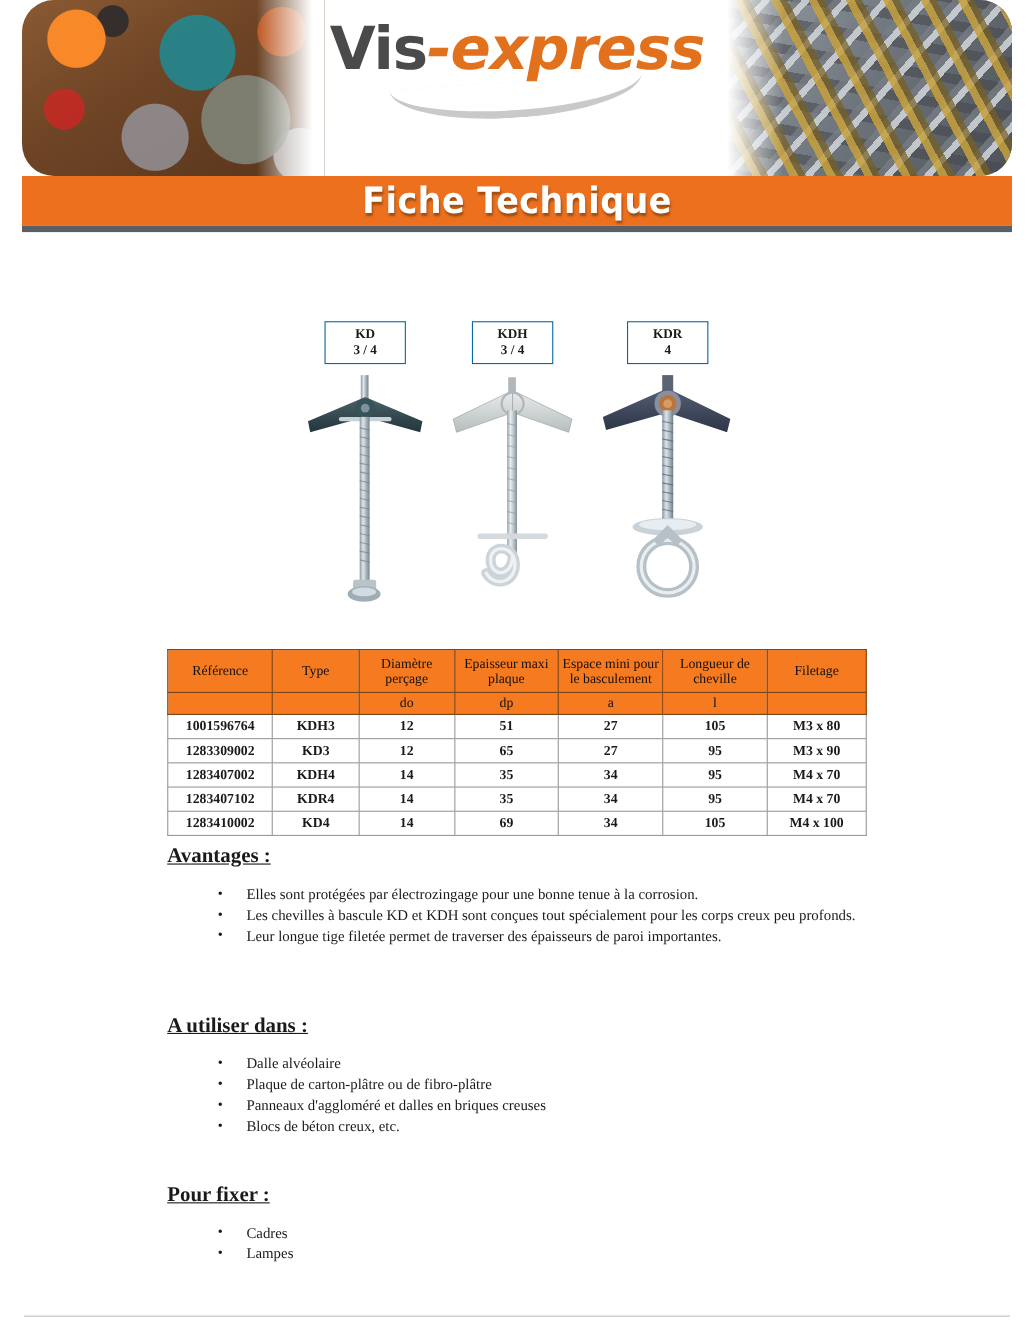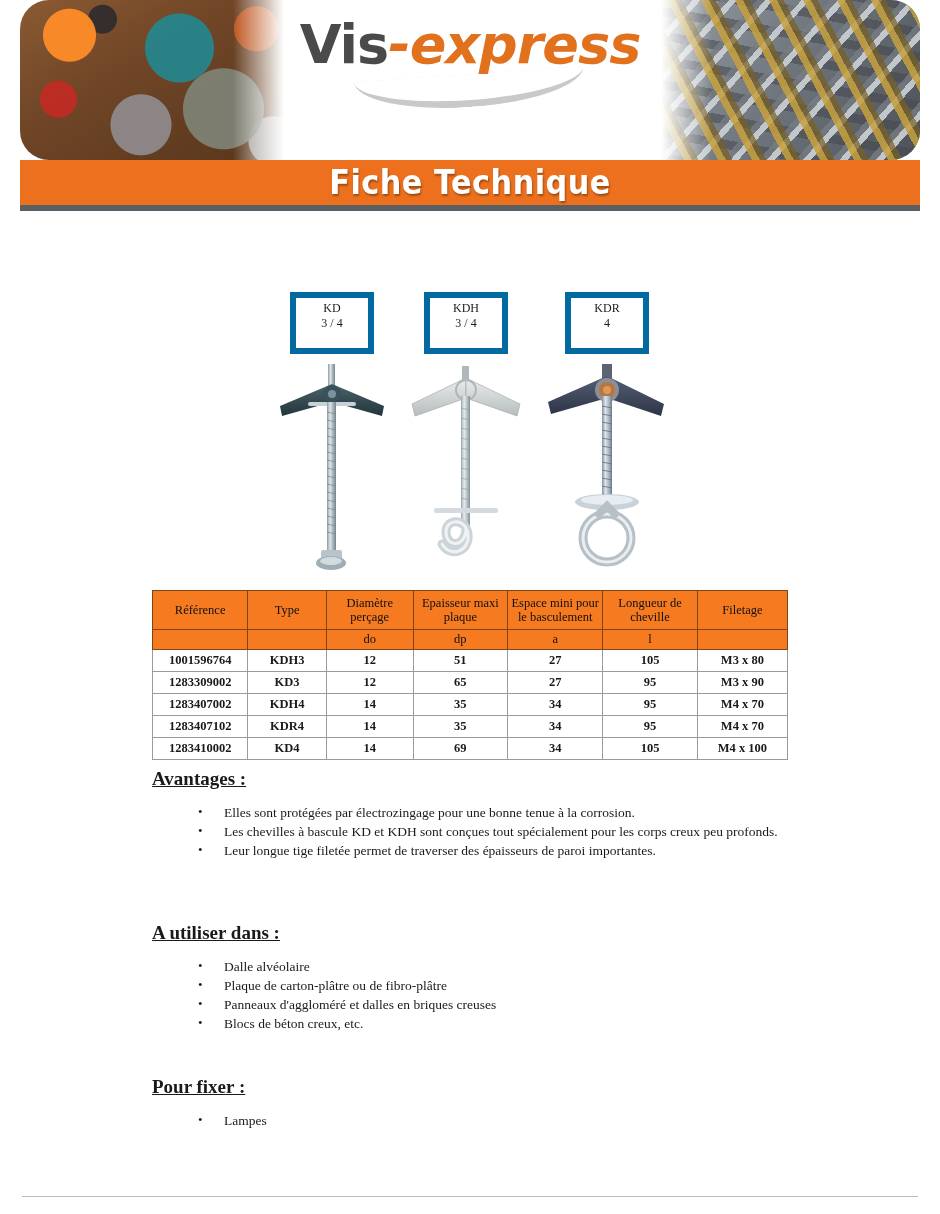--- a/index.html
+++ b/index.html
@@ -111,26 +111,26 @@
     position: absolute;
     left: 262px; top: 292px;
     width: 420px; height: 275px;
   }
   .figure { position: absolute; top: 0; width: 140px; text-align: center; }
   .fig-kd  { left: 0; }
   .fig-kdh { left: 134px; }
   .fig-kdr { left: 275px; }
   .fig-label {
     width: 72px; margin: 0 auto;
-    border: 6px solid #0369a1;
+    border: 1px solid #0369a1;
     background: #ffffff;
     font-family: "Liberation Serif", serif;
-    font-weight: normal; font-size: 12px;
+    font-weight: bold; font-size: 12px;
     line-height: 15px;
-    padding: 3px 0 17px;
+    padding: 3px 0 4px;
   }
   .fig-art { margin-top: 8px; height: 215px; }
   .fig-art svg { display: block; margin: 0 auto; }
 
   
   .spec-table {
     position: absolute;
     left: 152px; top: 590px;
     width: 636px;
     border-collapse: collapse;
@@ -462,17 +462,18 @@
     <li>Dalle alvéolaire</li>
     <li>Plaque de carton-plâtre ou de fibro-plâtre</li>
     <li>Panneaux d'aggloméré et dalles en briques creuses</li>
     <li>Blocs de béton creux, etc.</li>
   </ul>
 </div>
 
 <div class="section sec-fixer">
   <p class="sec-title">Pour fixer :</p>
   <ul class="sec-list">
+    <li>Cadres</li>
     <li>Lampes</li>
   </ul>
 </div>
 
 <div class="footer-rule"></div>
 
 </body></html>

